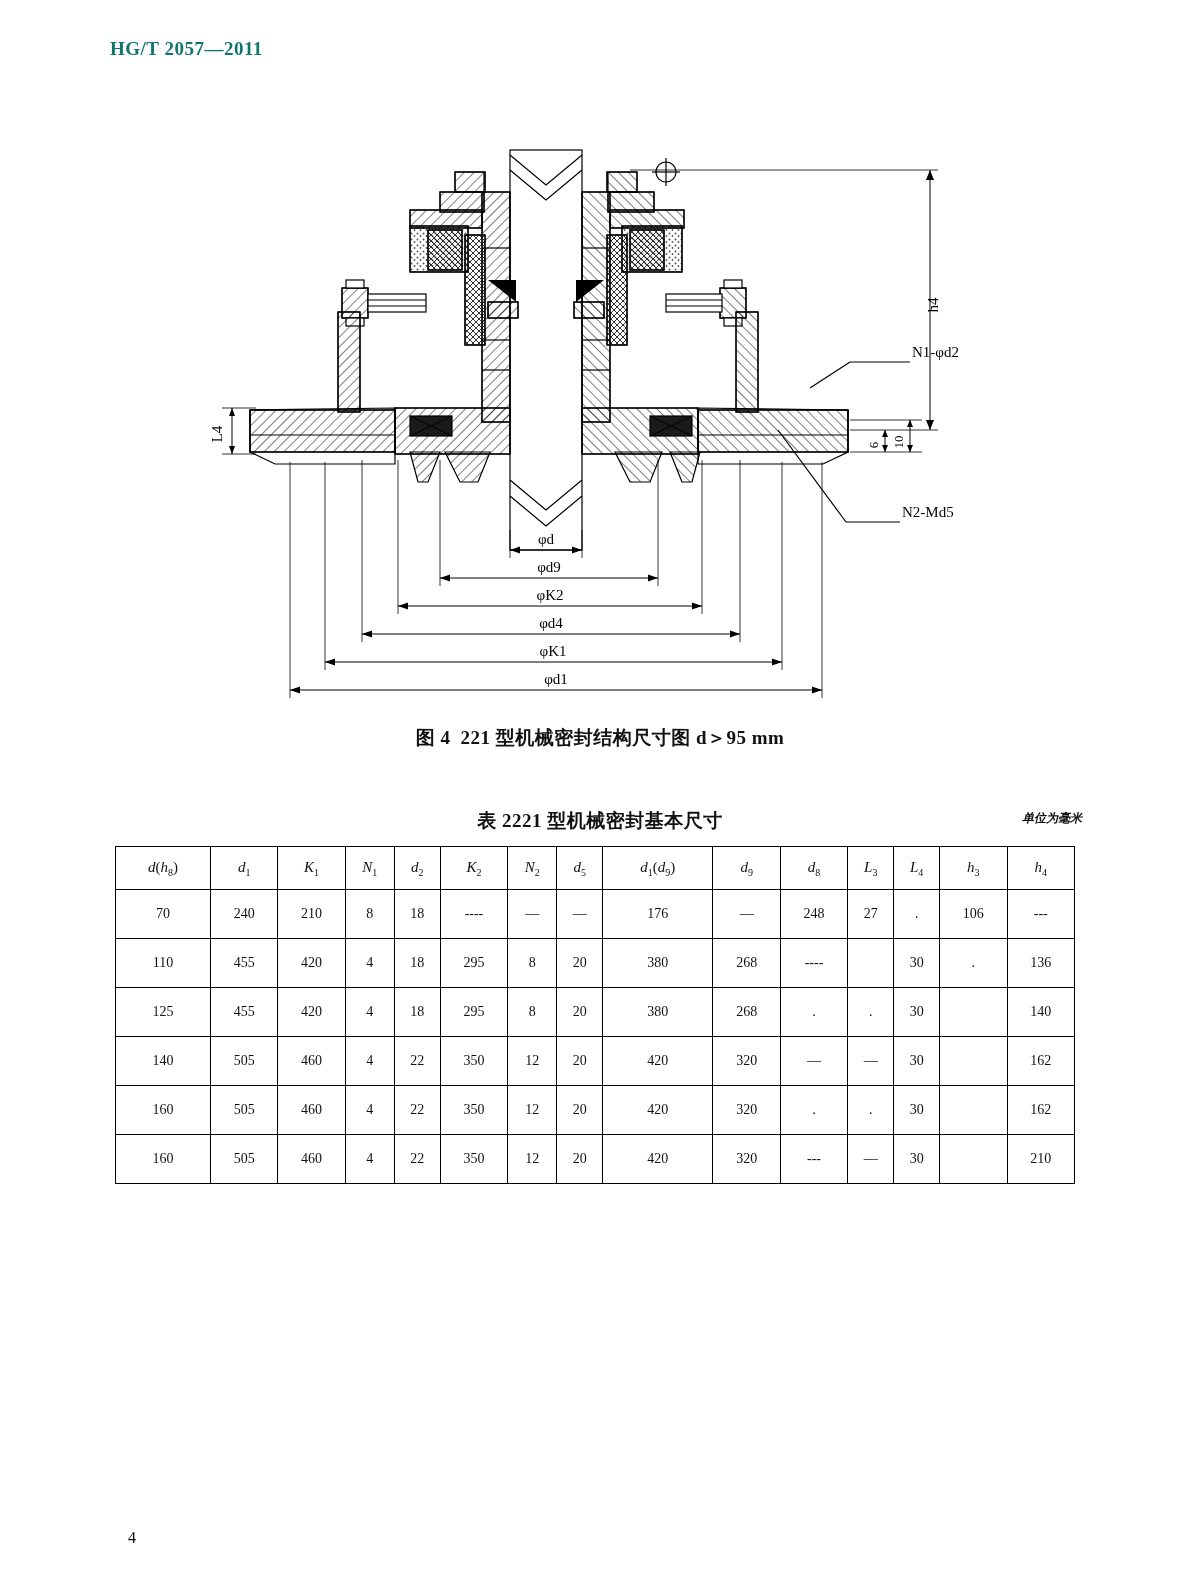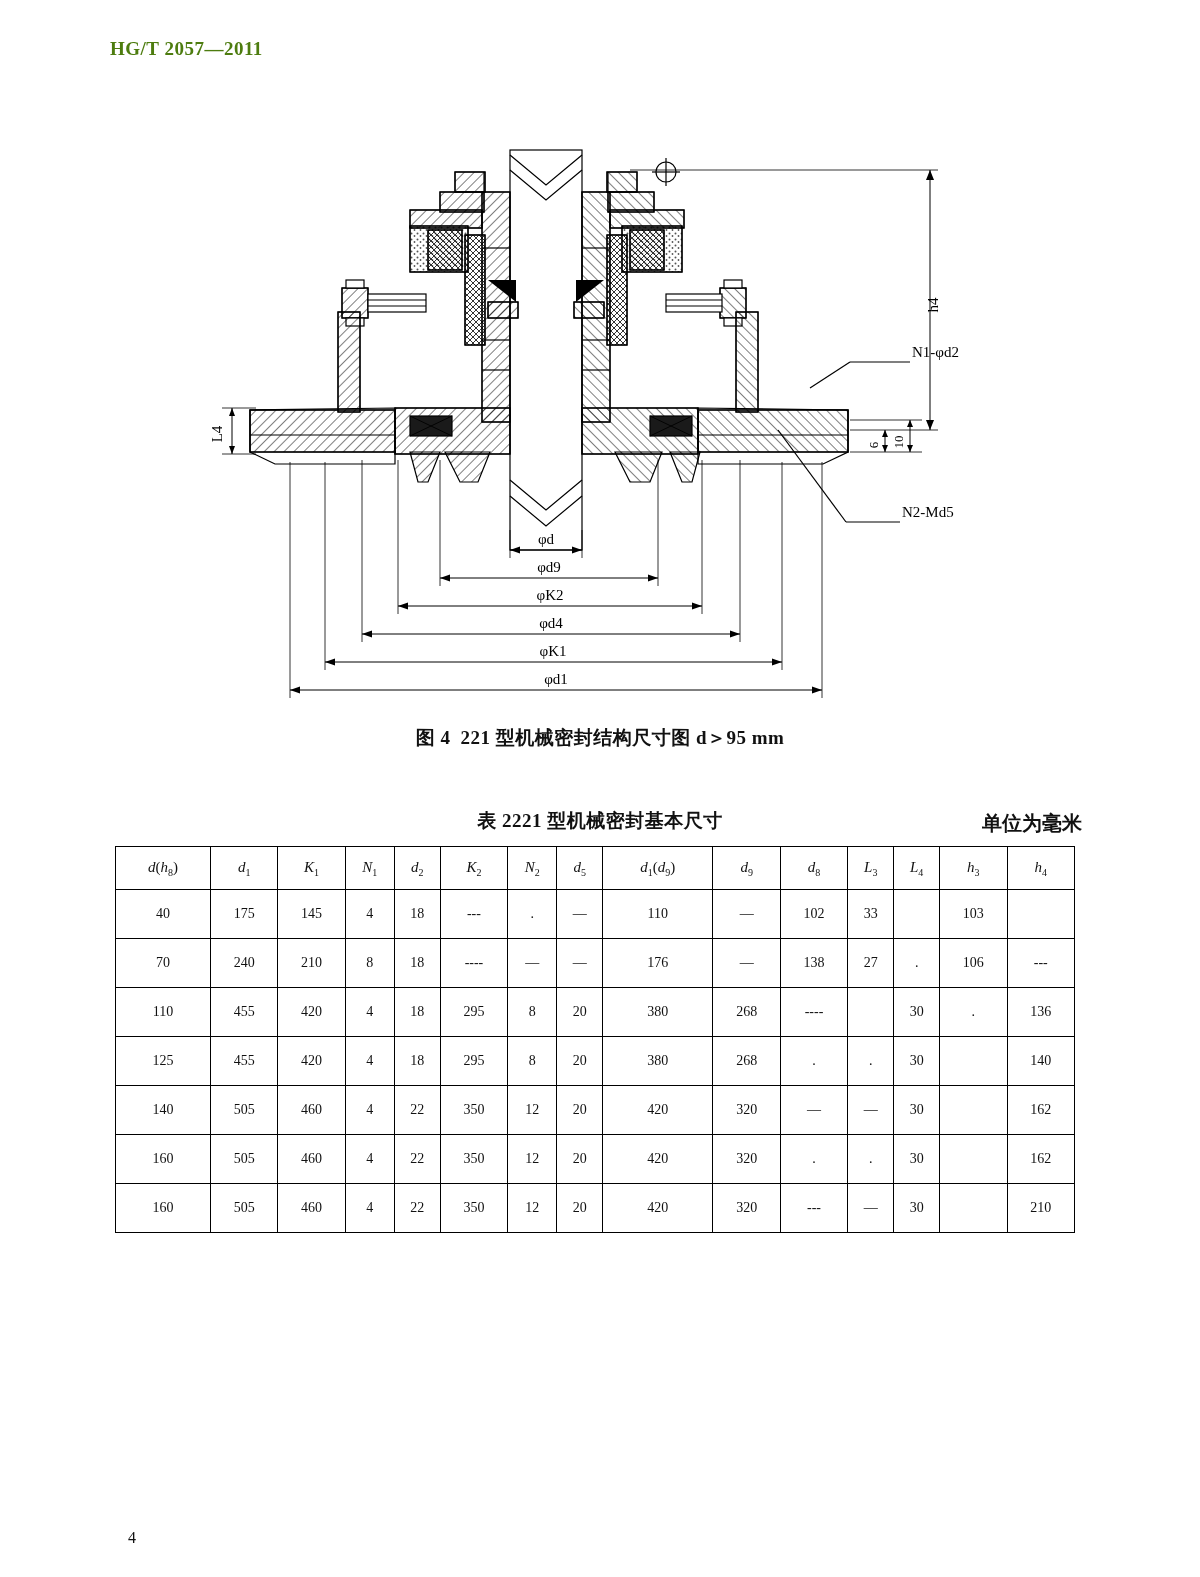--- a/index.html
+++ b/index.html
@@ -21,21 +21,21 @@
   }
   
   .doc-header {
     position: absolute;
     top: 38px;
     left: 110px;
     font-family: "Liberation Serif", serif;
     font-weight: bold;
     font-size: 19px;
     letter-spacing: 0.5px;
-    color: #4d7c0f;
+    color: #0f766e;
   }
   
   .figure-wrap {
     position: absolute;
     top: 130px;
     left: 110px;
     width: 980px;
     height: 600px;
   }
   .figure-svg {
@@ -63,23 +63,24 @@
     text-align: center;
     font-size: 19px;
     font-weight: bold;
     font-family: "Liberation Serif", serif;
     letter-spacing: 0.5px;
   }
   .table-unit {
     position: absolute;
     top: 810px;
     right: 118px;
-    font-size: 20px;
+    font-size: 12px;
     font-weight: bold;
     font-family: "Liberation Serif", serif;
+    font-style: italic;
   }
   .tbl {
     position: absolute;
     top: 846px;
     left: 115px;
     width: 960px;
     border-collapse: collapse;
     font-family: "Liberation Serif", serif;
     font-size: 14px;
   }
@@ -355,48 +356,31 @@
         <th><i>d</i><sub>9</sub></th>
         <th><i>d</i><sub>8</sub></th>
         <th><i>L</i><sub>3</sub></th>
         <th><i>L</i><sub>4</sub></th>
         <th><i>h</i><sub>3</sub></th>
         <th><i>h</i><sub>4</sub></th>
       </tr>
     </thead>
     <tbody id="tbody">
         <tr>
-          <td>40</td>
-          <td>175</td>
-          <td>145</td>
-          <td>4</td>
-          <td>18</td>
-          <td>---</td>
-          <td>.</td>
-          <td>—</td>
-          <td>110</td>
-          <td>—</td>
-          <td>102</td>
-          <td>33</td>
-          <td></td>
-          <td>103</td>
-          <td></td>
-        </tr>
-        <tr>
           <td>70</td>
           <td>240</td>
           <td>210</td>
           <td>8</td>
           <td>18</td>
           <td>----</td>
           <td>—</td>
           <td>—</td>
           <td>176</td>
           <td>—</td>
-          <td>138</td>
+          <td>248</td>
           <td>27</td>
           <td>.</td>
           <td>106</td>
           <td>---</td>
         </tr>
         <tr>
           <td>110</td>
           <td>455</td>
           <td>420</td>
           <td>4</td>

